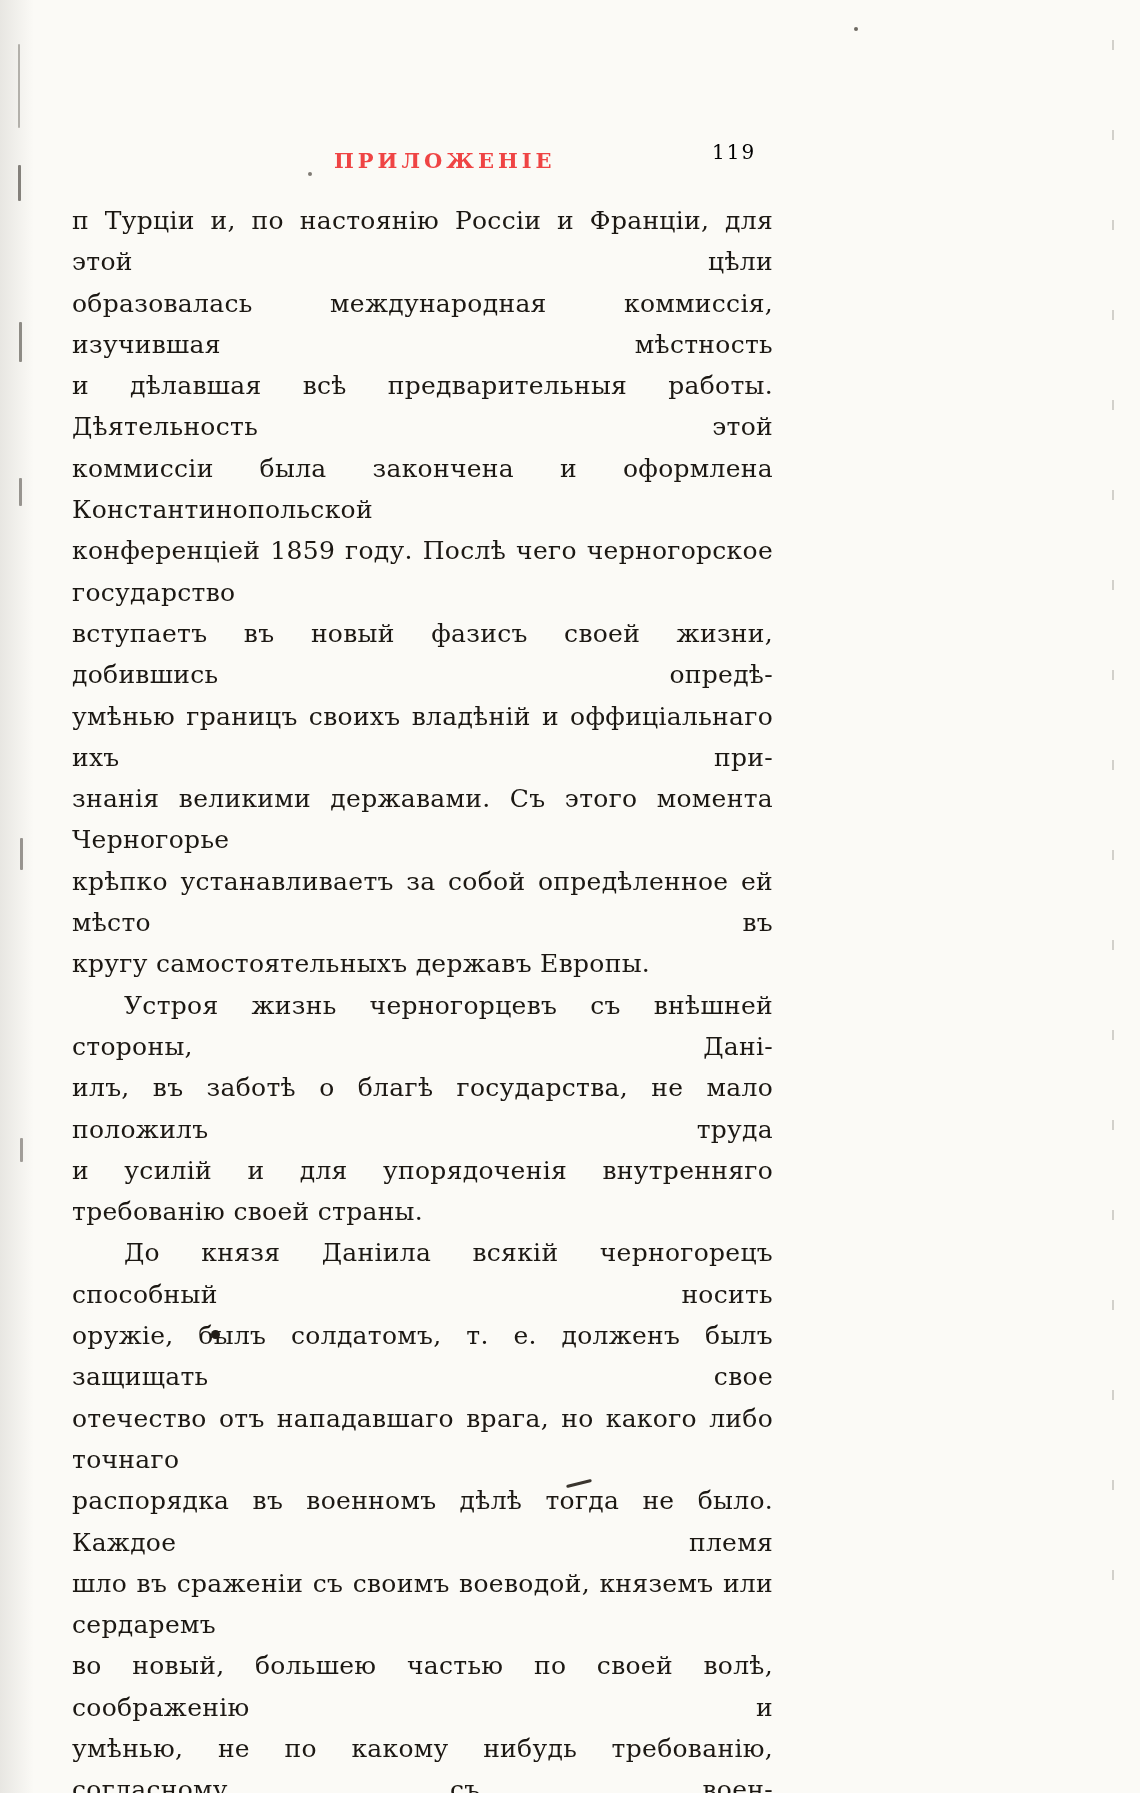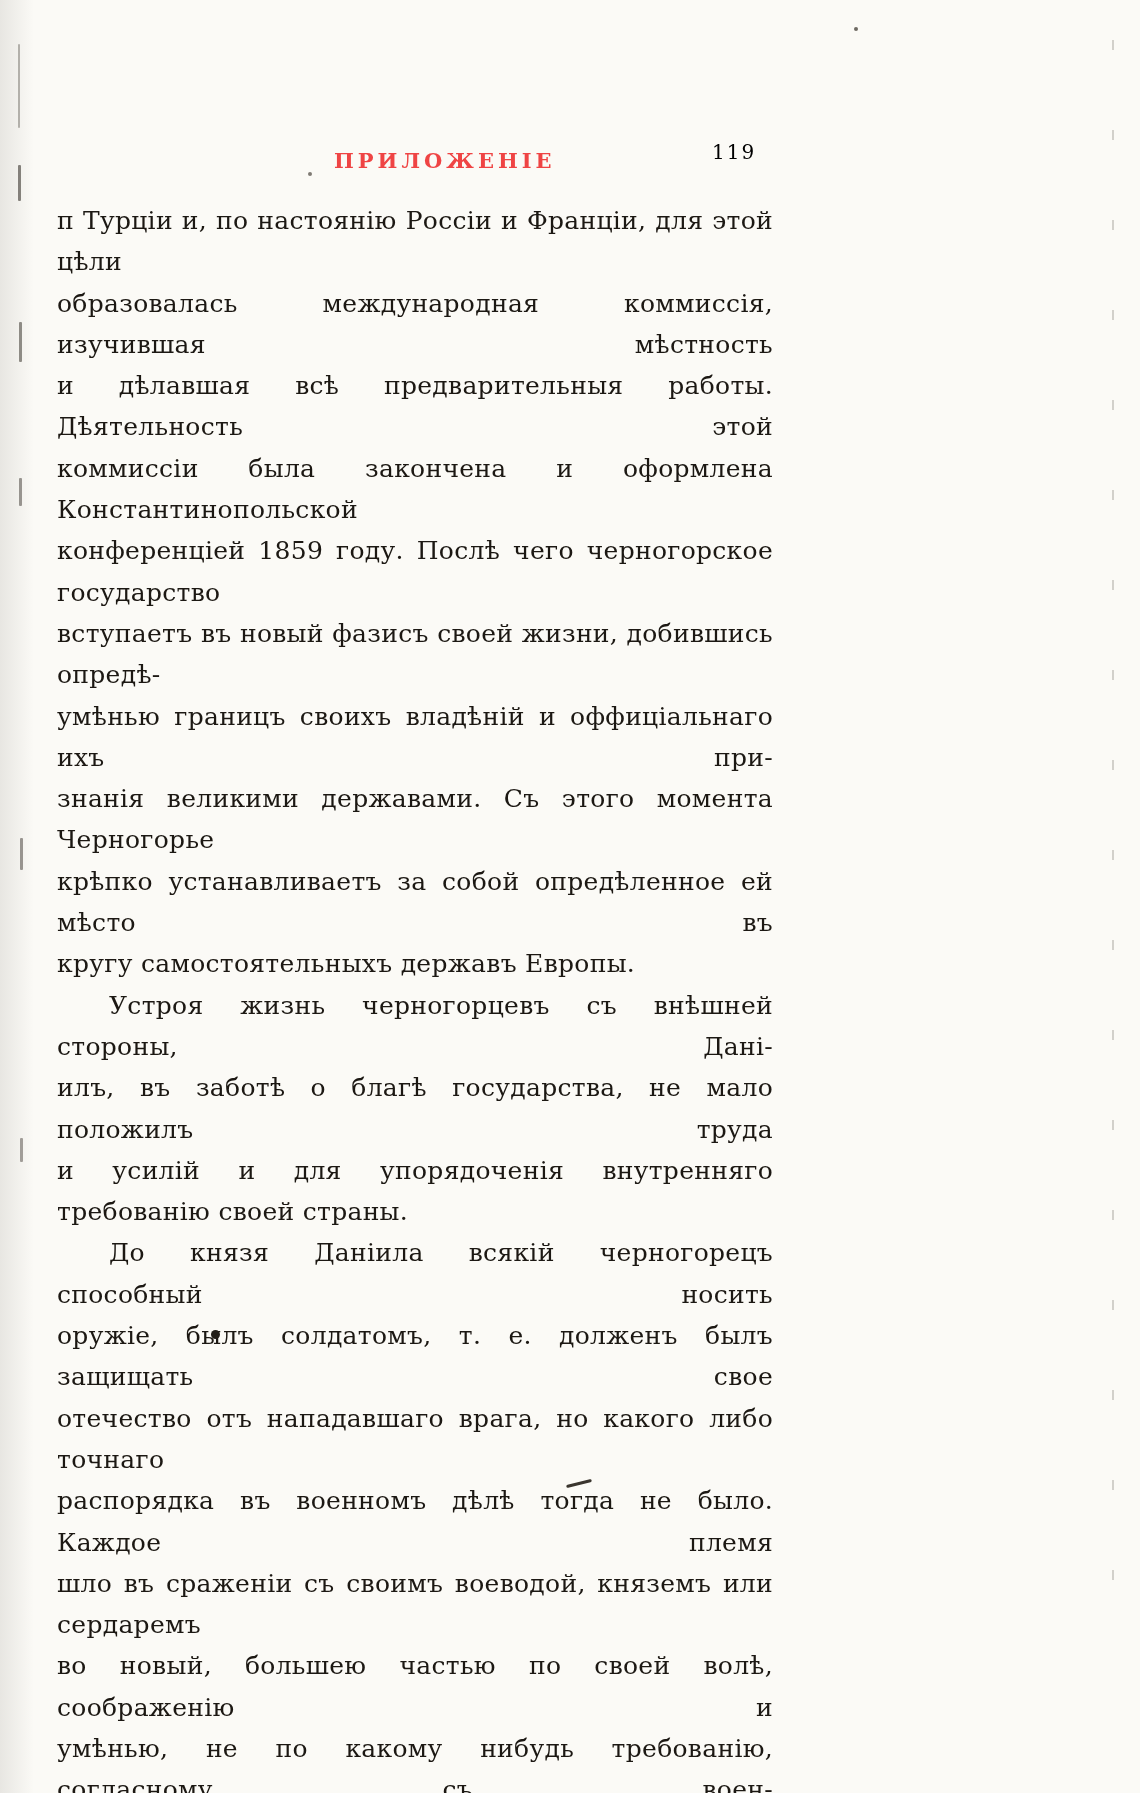--- a/index.html
+++ b/index.html
@@ -33,20 +33,21 @@
   }
   .body-text {
     position:absolute; left:57px; top:200px; width:716px;
     font-size:25px; line-height:41.3px;
     letter-spacing:0.3px;
   }
   .line {
     text-align:justify;
     text-align-last:justify;
     white-space:normal;
+    margin-left:15px;
   }
   .line.last { text-align-last:left; }
   .line.indent { text-indent:52px; }
 
   
   .bullet-dot {
     position:absolute; left:211px; top:1330px;
     width:9px; height:9px; border-radius:50%;
     background:#221e18;
   }

